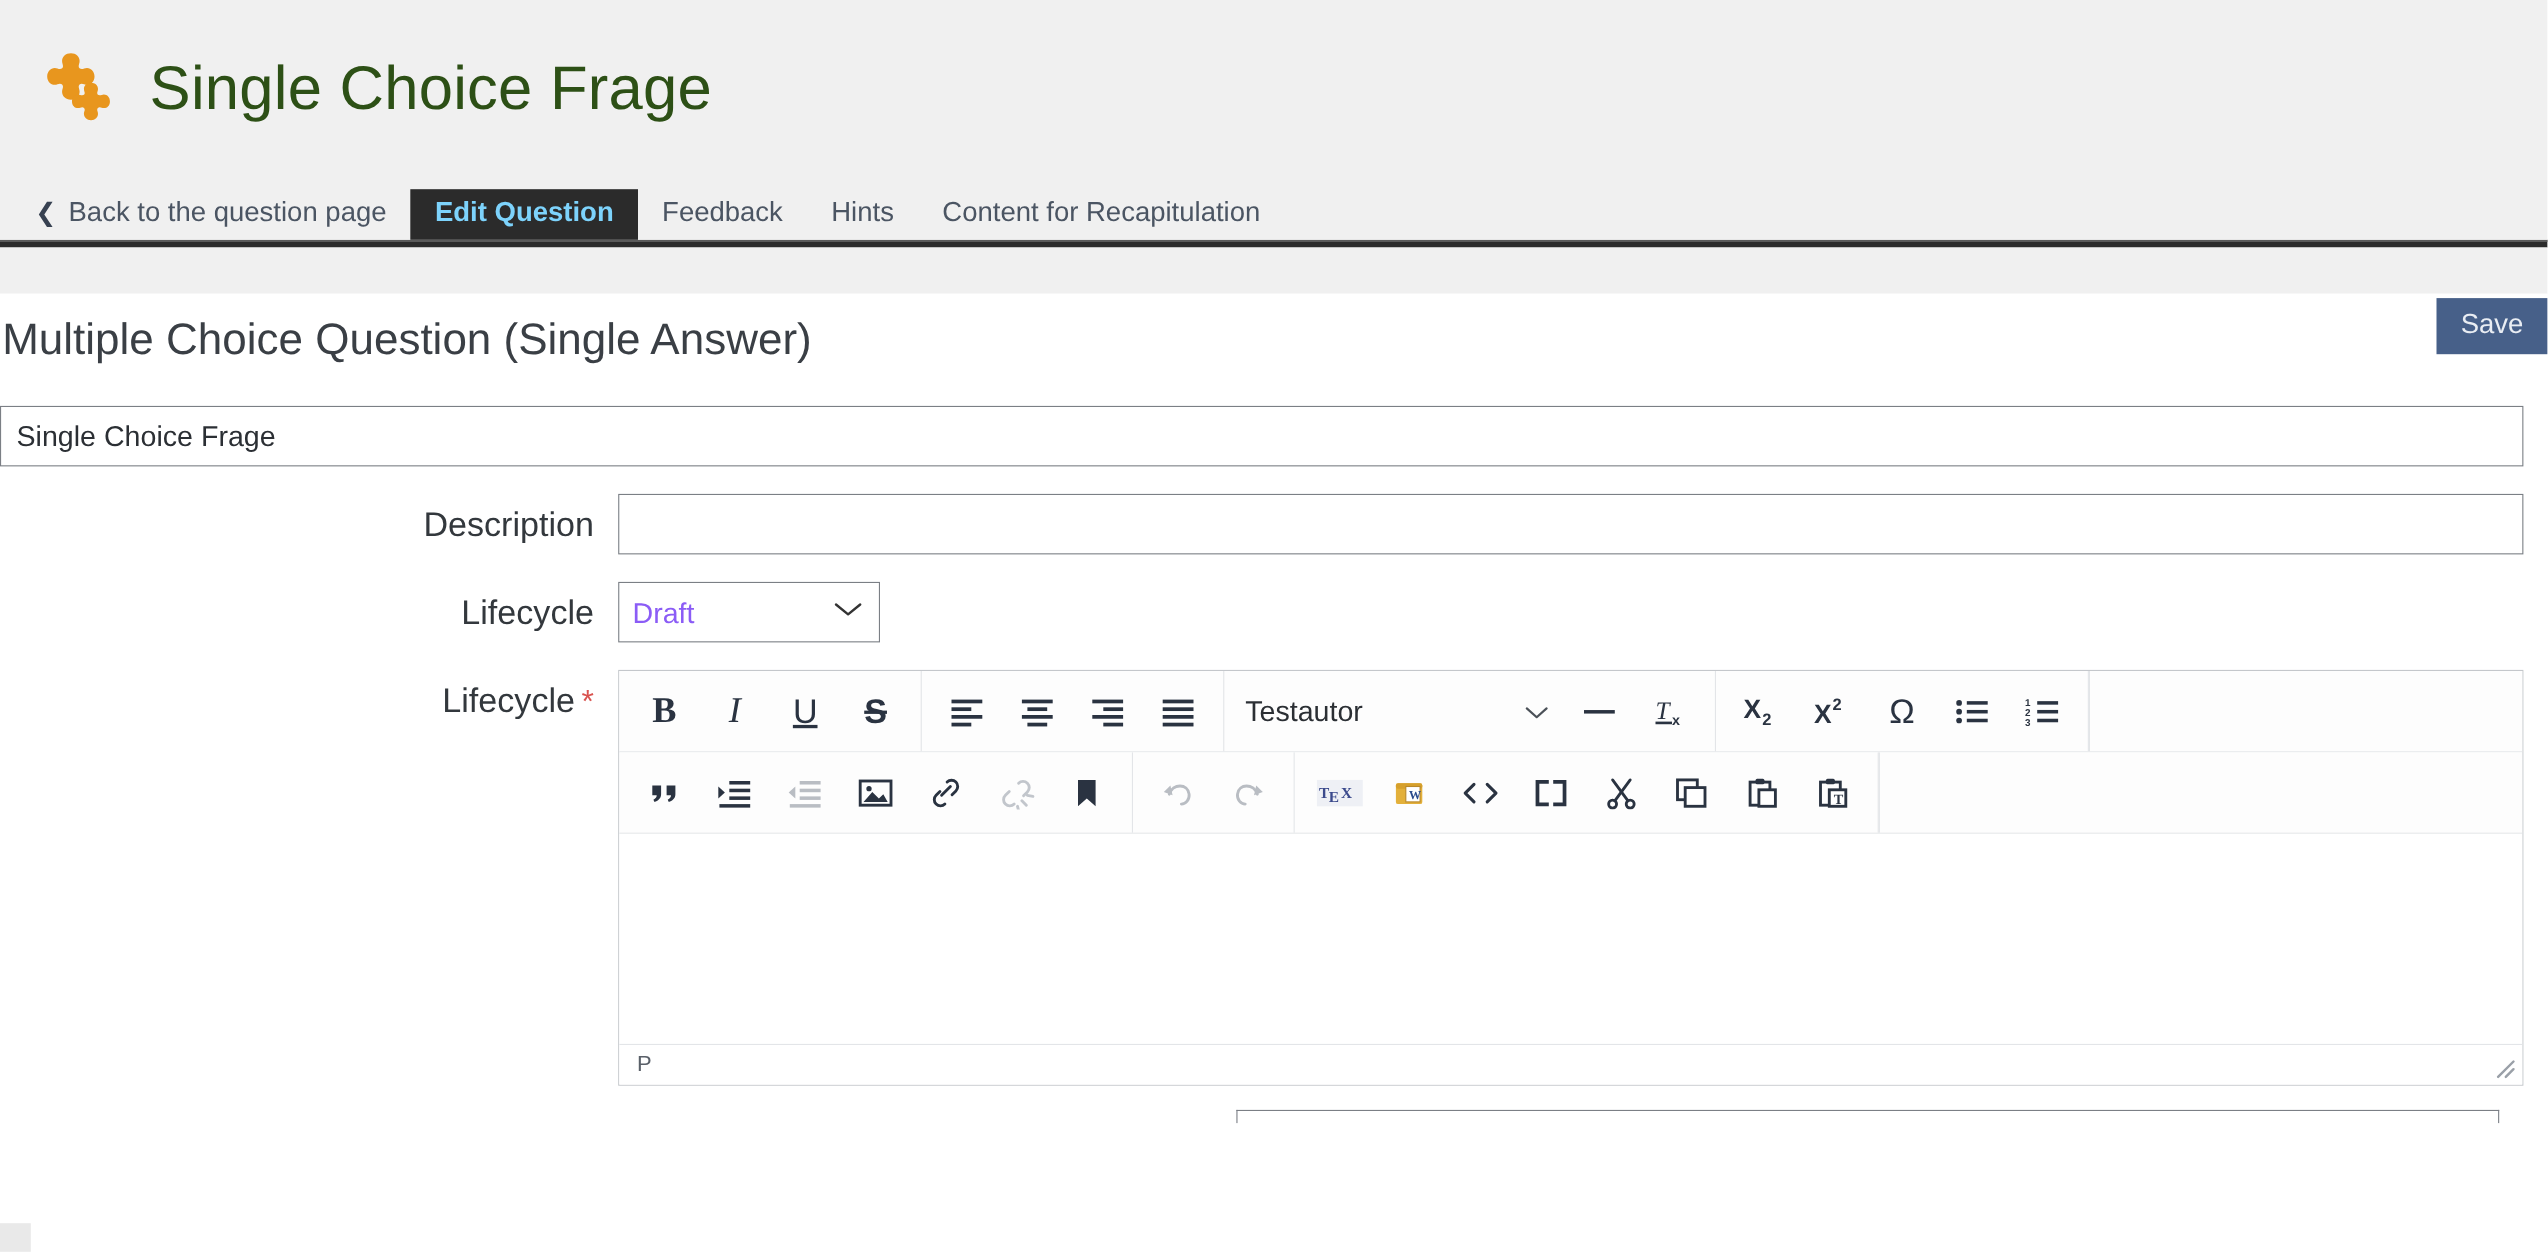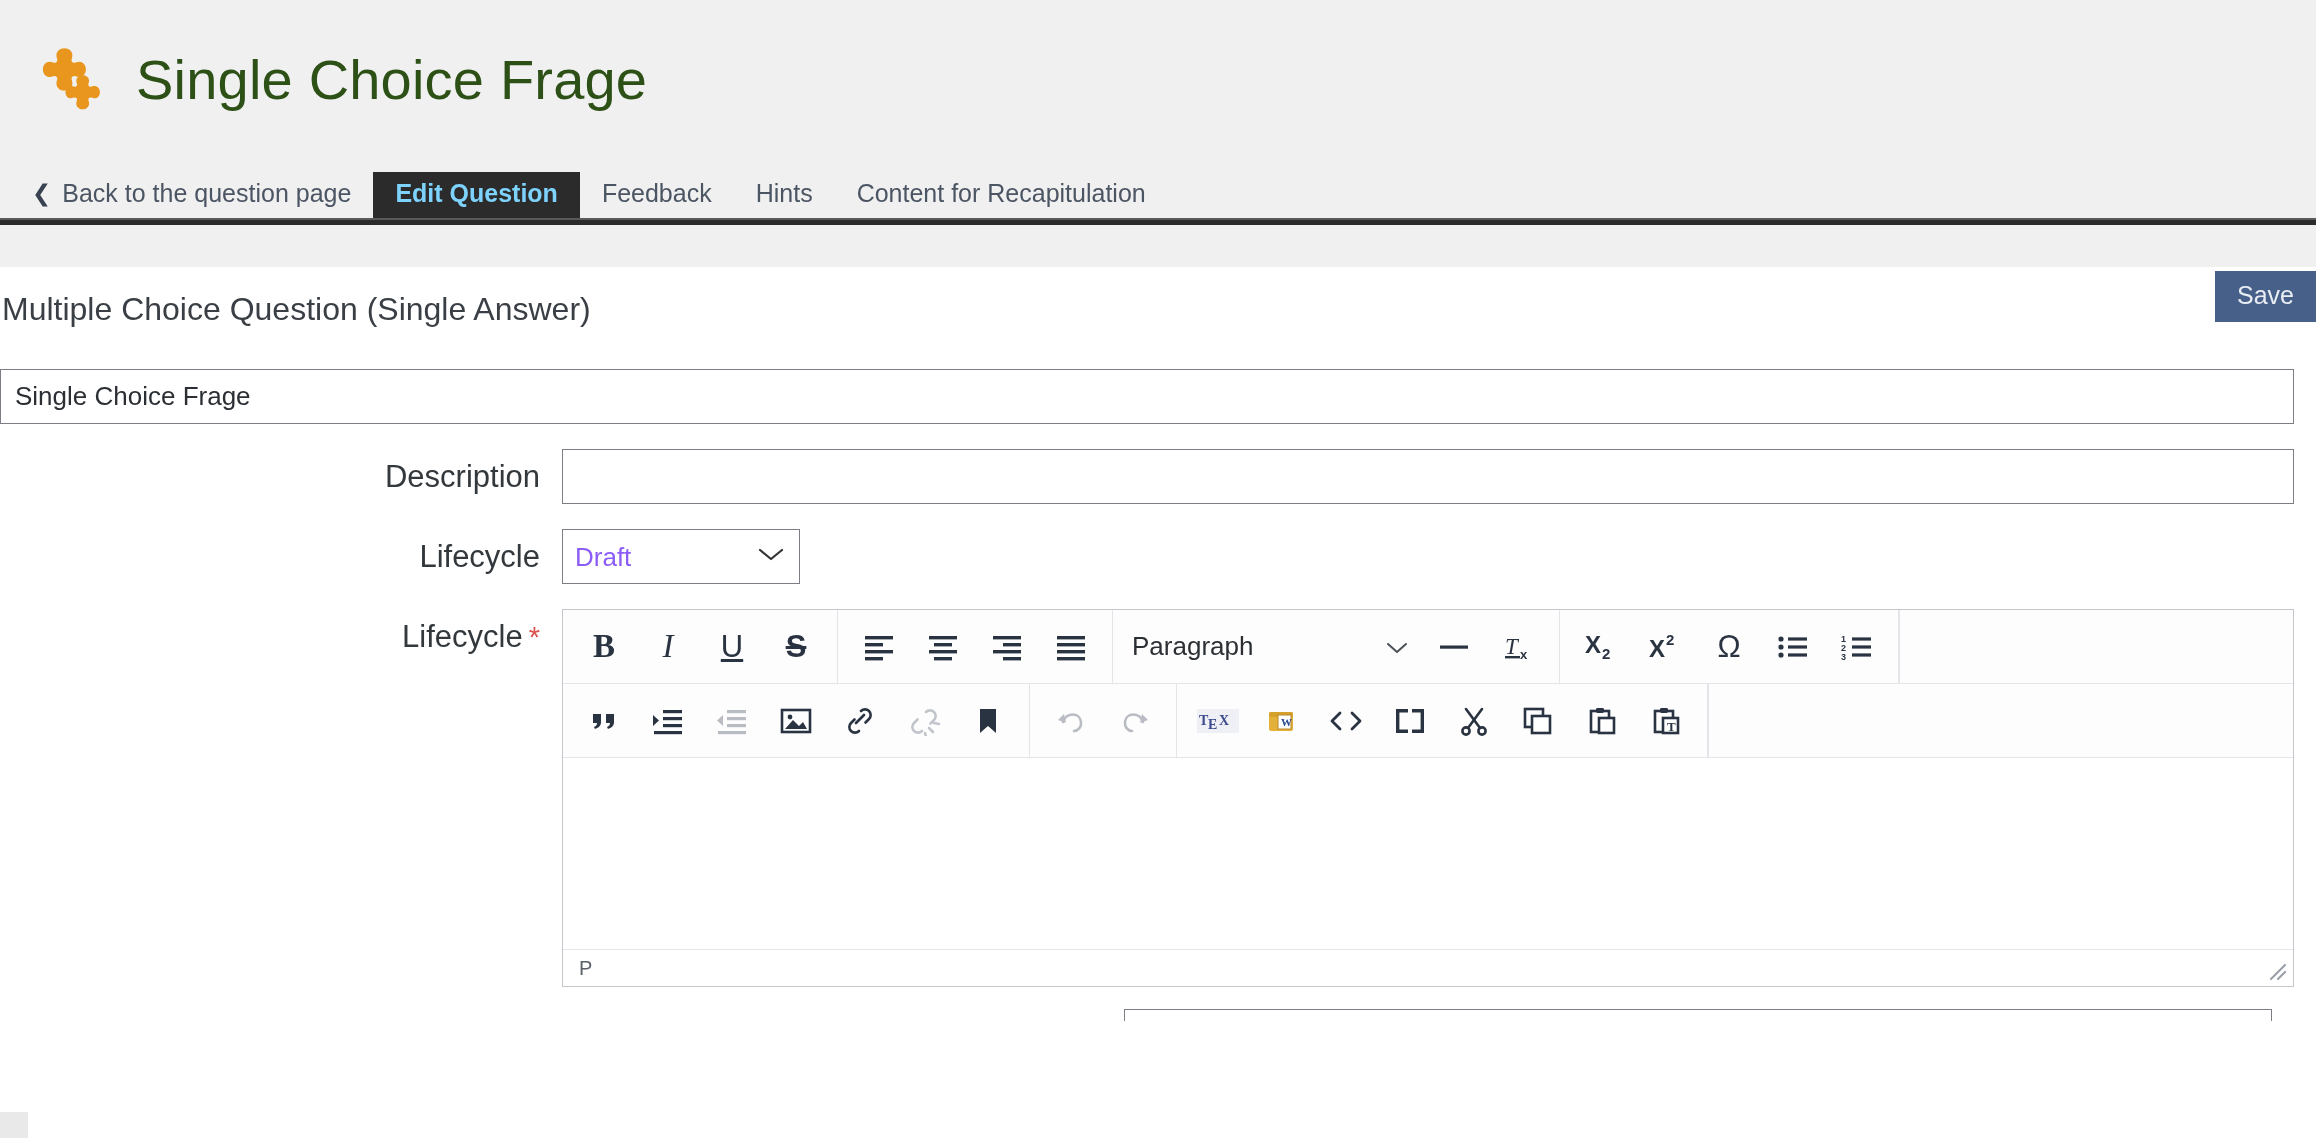--- a/index.html
+++ b/index.html
@@ -64,21 +64,21 @@
   .post-tab-band { background: #f0f0f0; height: 42px; }
 
   
   .title-row {
     position: relative;
     height: 84px;
     background: #ffffff;
     padding-left: 2px;
   }
   .section-title {
-    font-size: 32px;
+    font-size: 40px;
     color: #3a3f45;
     font-weight: 400;
     line-height: 84px;
     margin: 0;
   }
   .action-buttons {
     position: absolute;
     right: 0px; top: 4px;
     display: flex;
     gap: 7px;
@@ -357,21 +357,21 @@
                     <rect x="3" y="11" width="28" height="3.4"></rect>
                     <rect x="3" y="18" width="28" height="3.4"></rect>
                     <rect x="3" y="25" width="28" height="3.4"></rect>
                   </g>
                 </svg>
             </div>
           </div>
 
           <div class="tb-group">
             <div class="para-select">
-              <span>Paragraph</span>
+              <span>Testautor</span>
               <span>
                 <svg width="22" height="14" viewBox="0 0 22 14">
                     <path d="M2 3 L11 11 L20 3" fill="none" stroke="#4b5158" stroke-width="2" stroke-linecap="round" stroke-linejoin="round"></path>
                   </svg>
               </span>
             </div>
             <div class="tb-btn">
               <svg width="34" height="30" viewBox="0 0 34 30">
                   <rect x="3" y="13.5" width="28" height="3.2" fill="#2a3341"></rect>
                 </svg>

